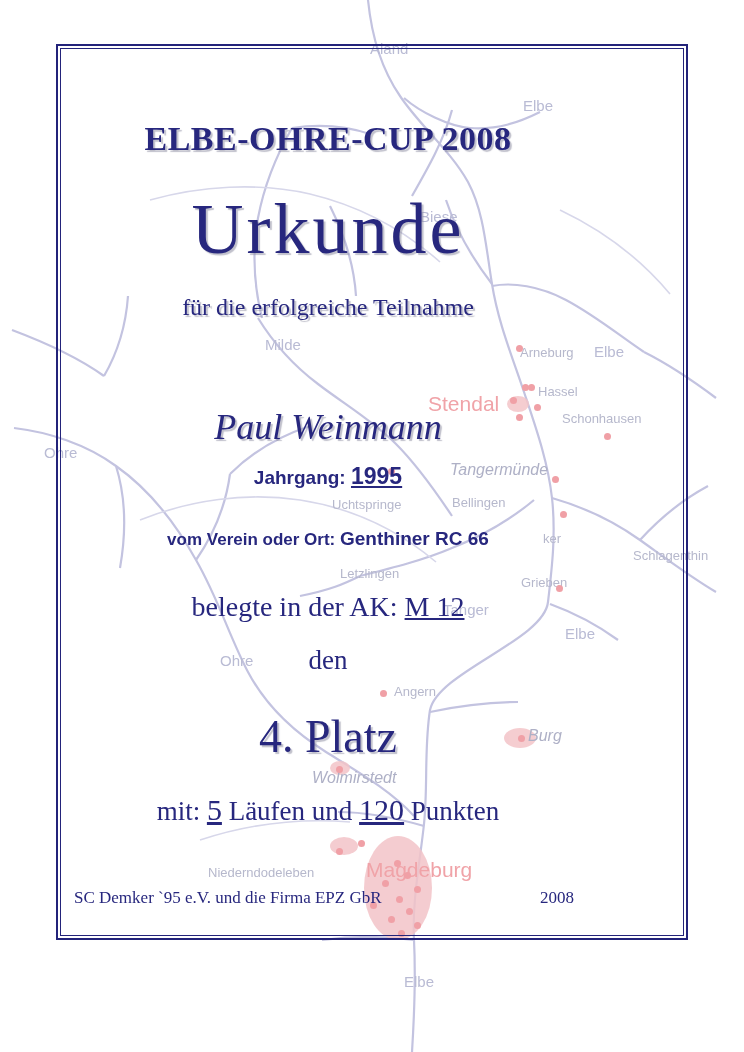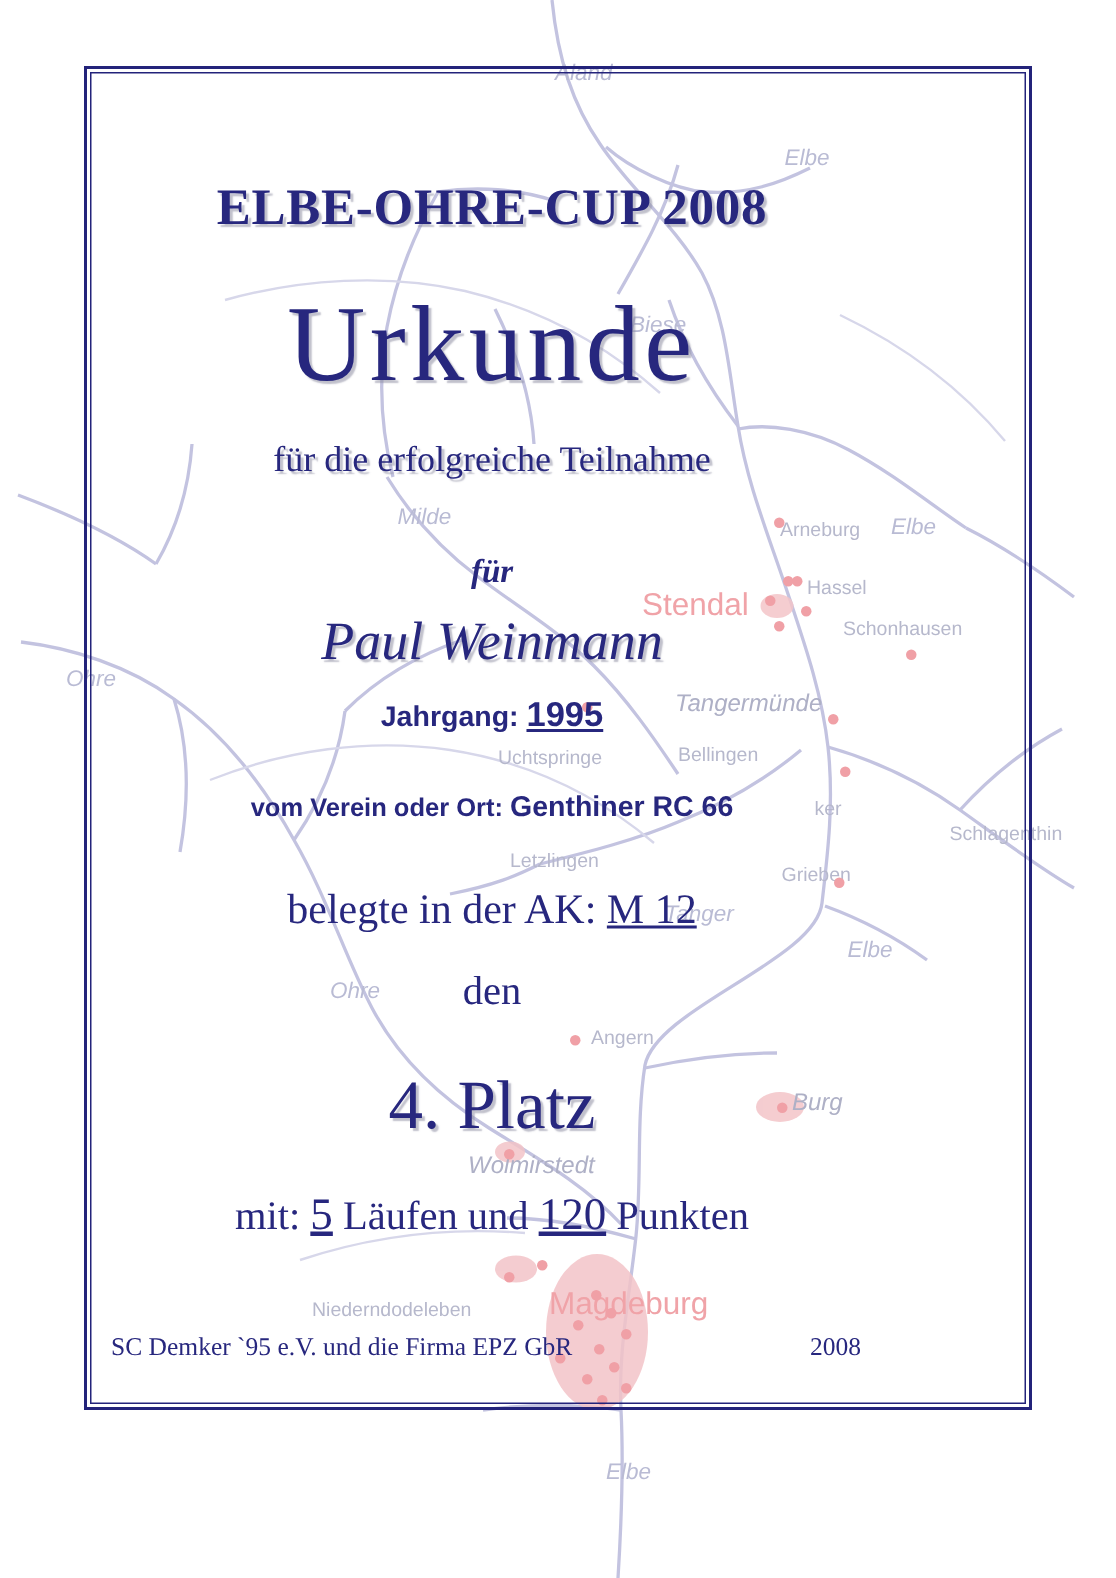--- a/index.html
+++ b/index.html
@@ -46,21 +46,20 @@
     font-size: 16px;
     color: #aeb0c6;
     font-style: italic;
   }
   .map-label.small {
     font-size: 13px;
     color: #b6b8cc;
   }
   .map-label.river {
     font-size: 15px;
-    font-style: italic;
     color: #b9bbd4;
   }
   .map-dot {
     position: absolute;
     width: 7px;
     height: 7px;
     border-radius: 50%;
     background: #f0a0a6;
   }
 
@@ -306,21 +305,20 @@
   <div id="frame-inner"></div>
 
   <div id="cert">
 
     <div class="row shadowed" id="line-cup">ELBE-OHRE-CUP 2008</div>
 
     <div class="row shadowed" id="line-urkunde">Urkunde</div>
 
     <div class="row shadowed" id="line-teilnahme">für die erfolgreiche Teilnahme</div>
 
-    <div class="row" id="line-fuer">für</div>
 
     <div class="row shadowed" id="line-name">Paul Weinmann</div>
 
     <div class="row" id="line-jahrgang">
       <span>Jahrgang:</span>
       <span class="value">1995</span>
     </div>
 
     <div class="row" id="line-verein">
       <span>vom Verein oder Ort:</span>

